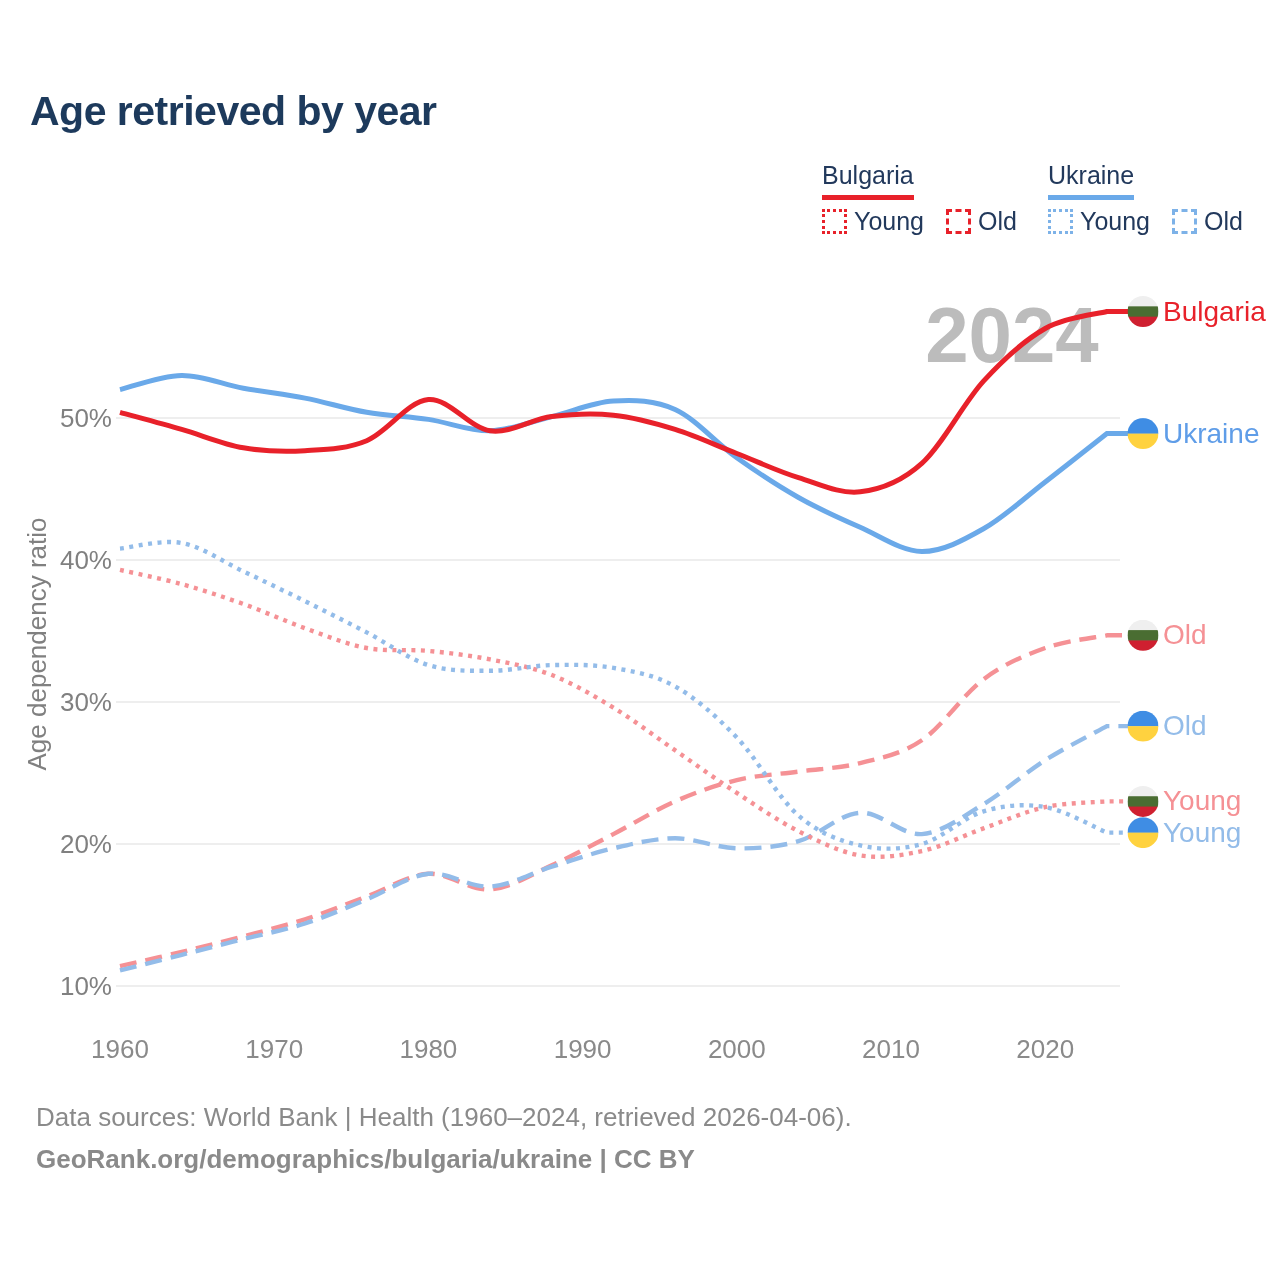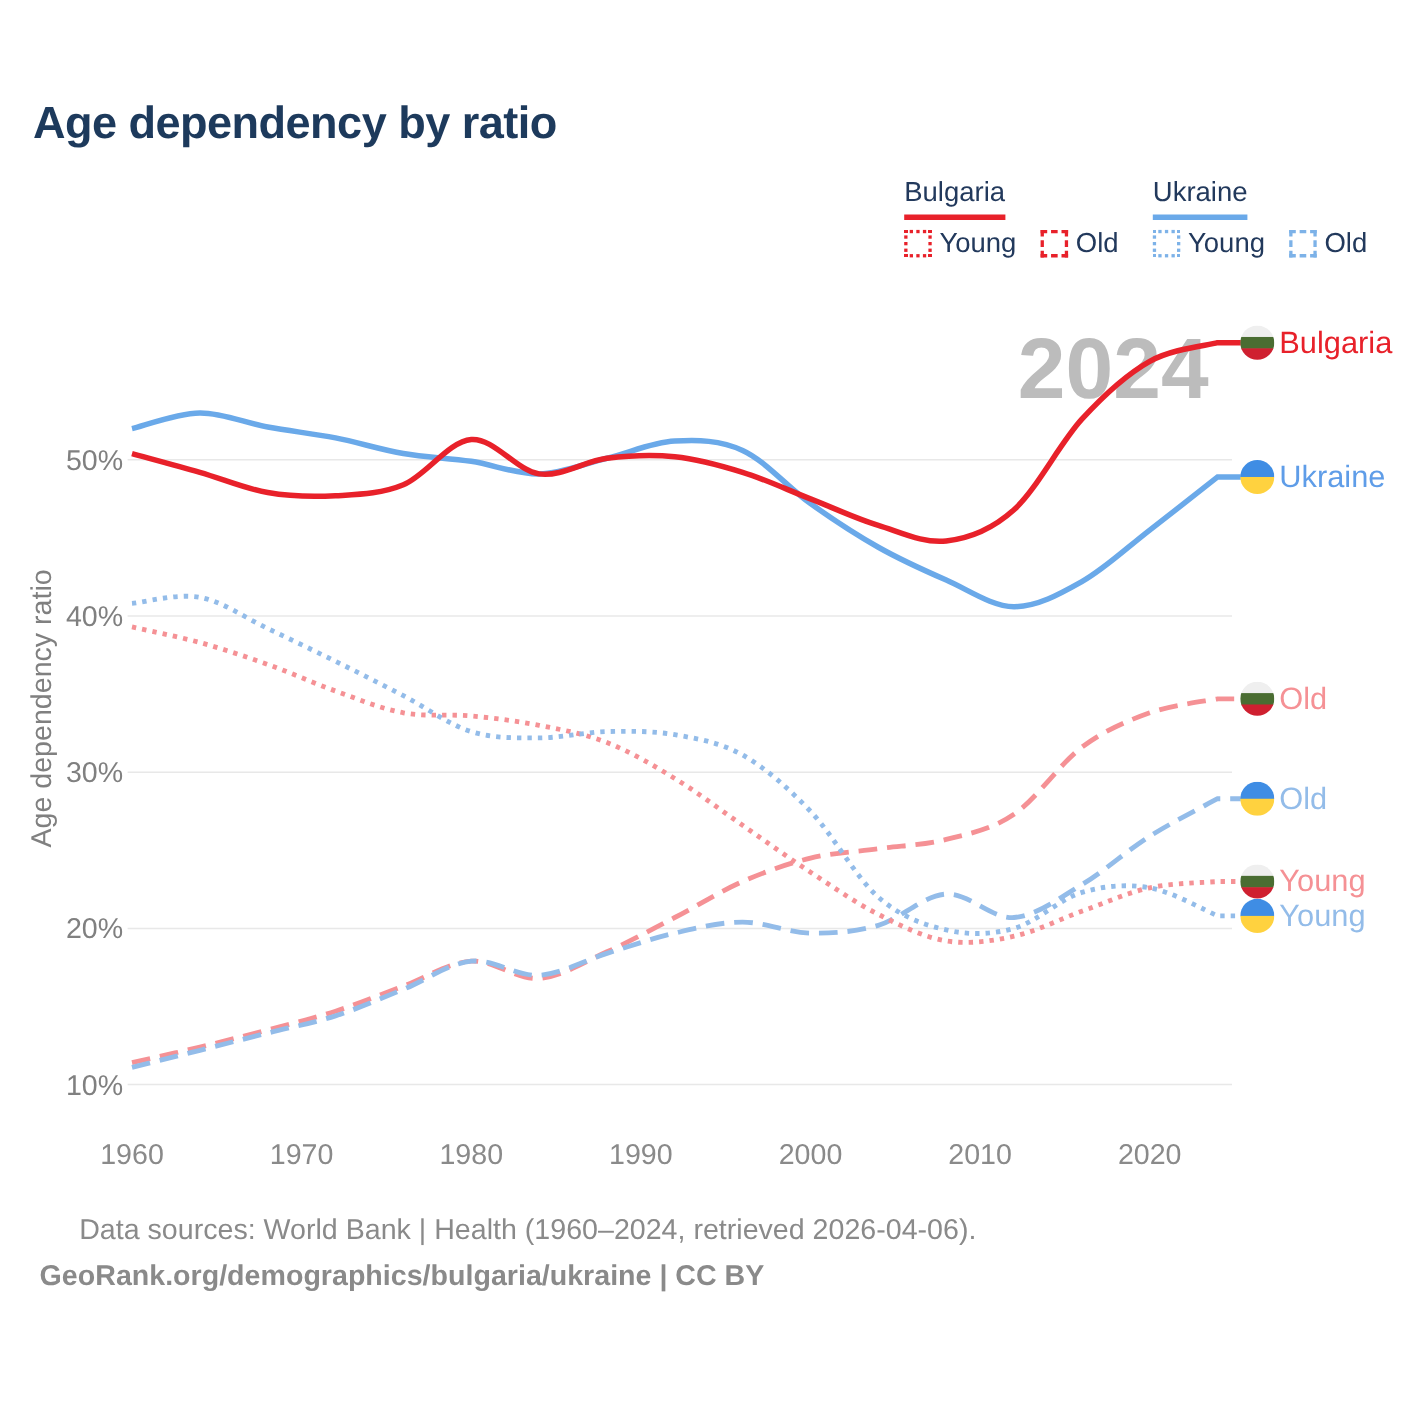--- a/index.html
+++ b/index.html
@@ -17,28 +17,28 @@
   .legend-group.g1{left:1048px;}
   .legend-name{
     display:inline-block;font-size:25px;color:#22395c;
     padding-bottom:5px;border-bottom:5px solid #000;margin-bottom:7px;
   }
   .legend-items{display:flex;gap:22px;align-items:center;}
   .legend-item{display:flex;gap:7px;align-items:center;cursor:pointer;}
   .legend-swatch{width:19px;height:19px;box-sizing:content-box;}
   .legend-label{font-size:25px;color:#22395c;}
   .footer{position:absolute;left:36px;color:#8a8a8a;font-size:26px;}
-  .footer.l1{top:1102px;margin-left:36px;}
+  .footer.l1{top:1102px;}
   .footer.l2{top:1144px;font-weight:bold;}
   svg text{font-family:"Liberation Sans", sans-serif;}
 </style>
 </head>
 <body>
 
-<div class="title">Age dependency by ratio</div>
+<div class="title">Age retrieved by year</div>
 
 <div class="legend" id="legend">
     <div class="legend-group g0"><div class="legend-name" style="border-bottom-color: rgb(232, 33, 42);">Bulgaria</div><div class="legend-items">
         <div class="legend-item">
           <span class="legend-swatch" style="border: 3px dotted rgb(232, 33, 42);"></span>
           <span class="legend-label">Young</span>
         </div>
         <div class="legend-item">
           <span class="legend-swatch" style="border: 3px dashed rgb(232, 33, 42);"></span>
           <span class="legend-label">Old</span>

